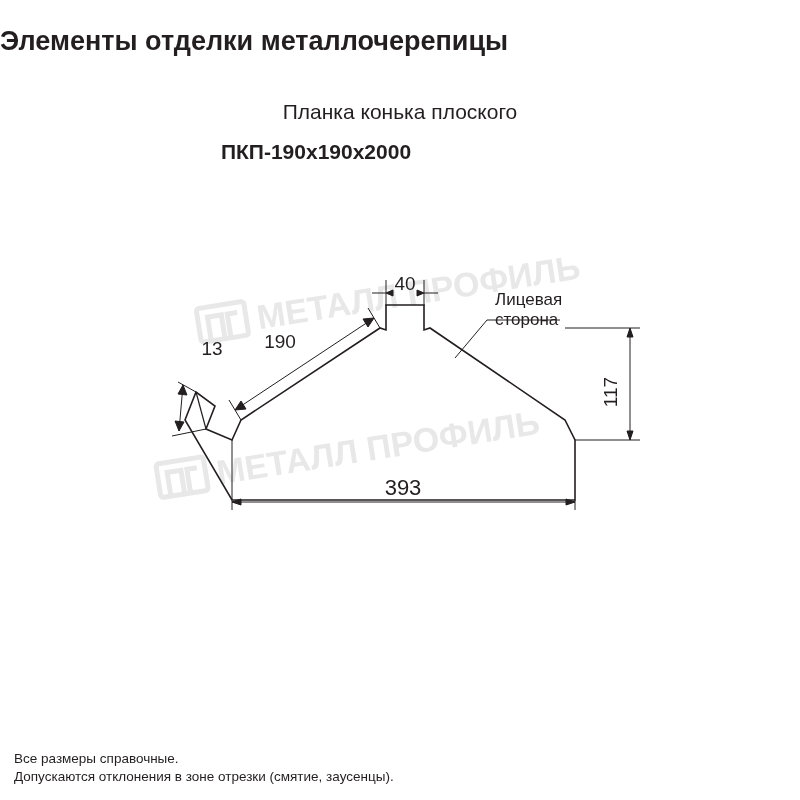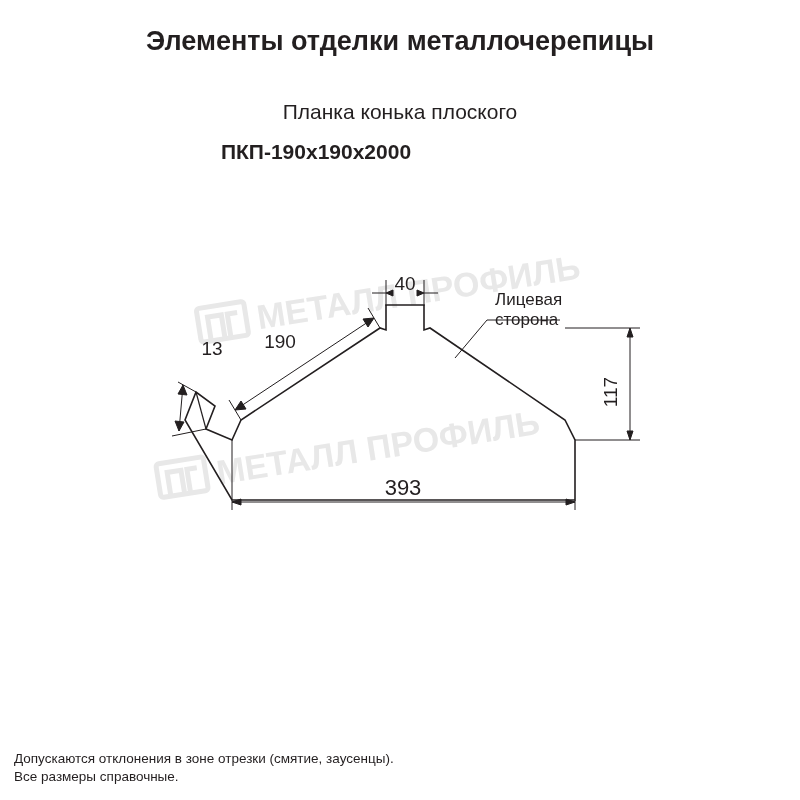--- a/index.html
+++ b/index.html
@@ -17,21 +17,21 @@
   }
   .page {
     position: absolute;
     inset: 0;
   }
   .title {
     position: absolute;
     top: 26px;
     left: 0;
     width: 800px;
-    text-align: center;
+    text-align: left;
     font-size: 27px;
     font-weight: bold;
     letter-spacing: 0px;
     color: #231f20;
   }
   .subtitle {
     position: absolute;
     top: 100px;
     left: 0;
     width: 800px;
@@ -179,17 +179,17 @@
       <g stroke="#231f20" stroke-width="1" fill="none">
         <path d="M455 148 L487 110 L560 110"></path>
       </g>
       <text x="495" y="95" font-size="17" fill="#231f20" font-family="Liberation Sans, sans-serif">Лицевая</text>
       <text x="495" y="115" font-size="17" fill="#231f20" font-family="Liberation Sans, sans-serif">сторона</text>
 
     </svg>
   </div>
 
   <div class="footer">
+    <div>Все размеры справочные.</div>
     <div>Допускаются отклонения в зоне отрезки (смятие, заусенцы).</div>
-    <div>Все размеры справочные.</div>
   </div>
 
 </div>
 
 </body></html>

